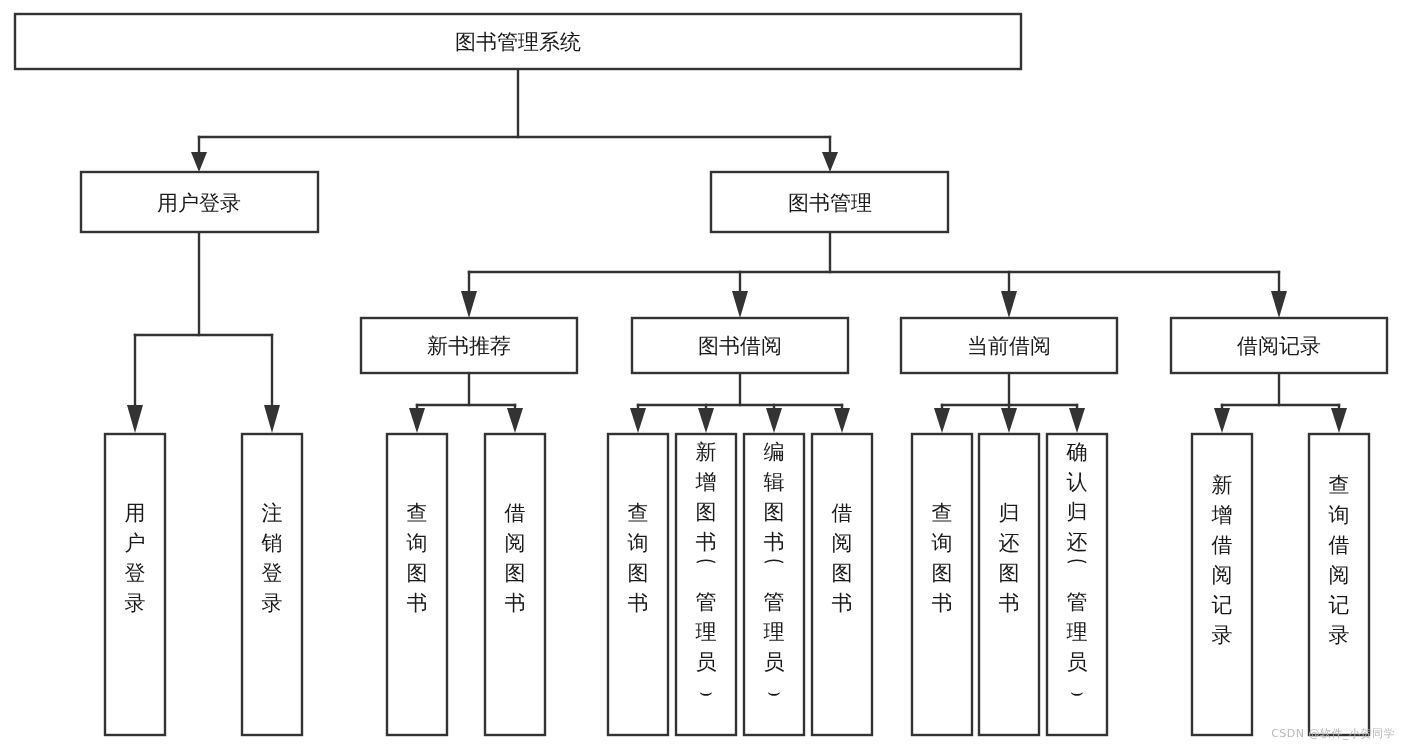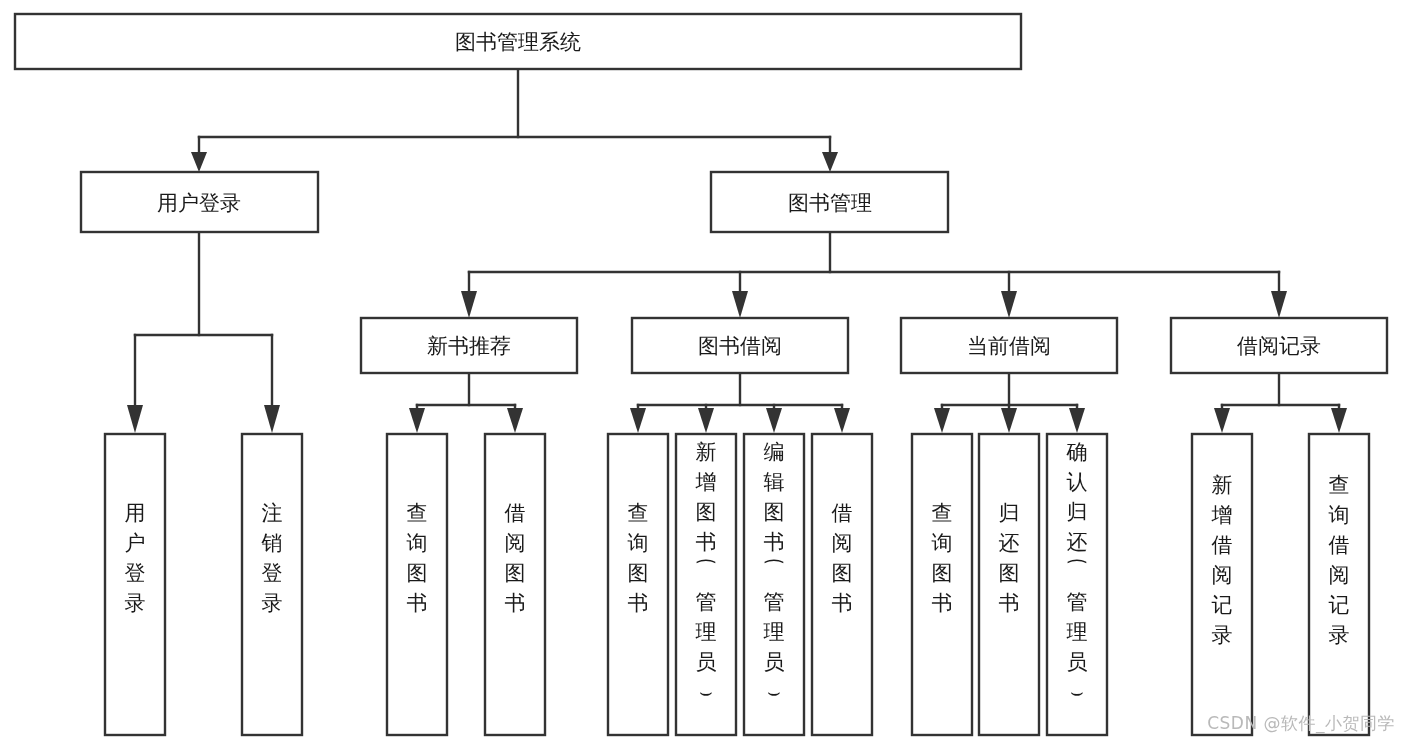--- a/index.html
+++ b/index.html
@@ -50,23 +50,23 @@
   }
   .node-label-v {
     font-family: "DejaVu Sans", "Liberation Sans", sans-serif;
     font-size: 21px;
     fill: #1a1a1a;
     text-anchor: middle;
   }
   .watermark {
     position: absolute;
     right: 10px;
-    bottom: 12px;
-    font-family: "DejaVu Sans", "Liberation Sans", sans-serif;
-    font-size: 17px;
+    bottom: 6px;
+    font-family: "DejaVu Sans", "Liberation Sans", sans-serif;
+    font-size: 11px;
     color: #b9b9b9;
     white-space: nowrap;
     letter-spacing: 0.5px;
   }
 </style>
 </head>
 <body>
 
 <div id="diagram-root">
   <svg class="flow" viewBox="0 0 1405 747" xmlns="http://www.w3.org/2000/svg">

